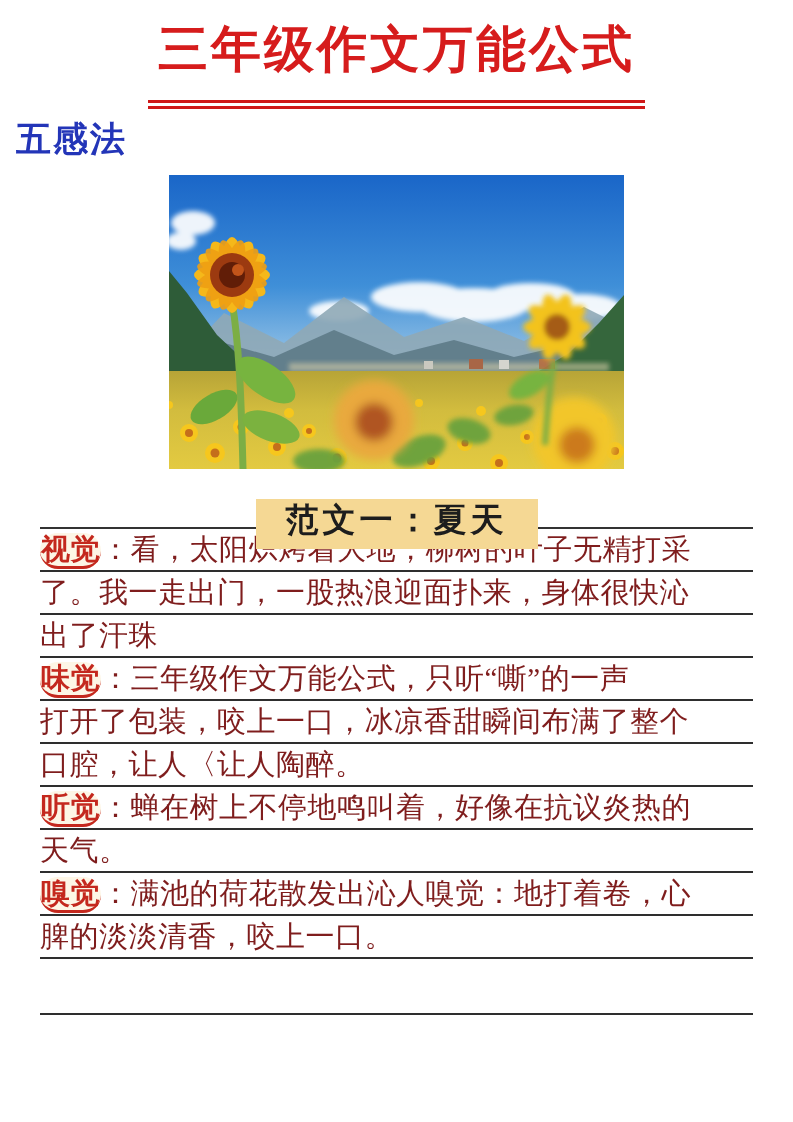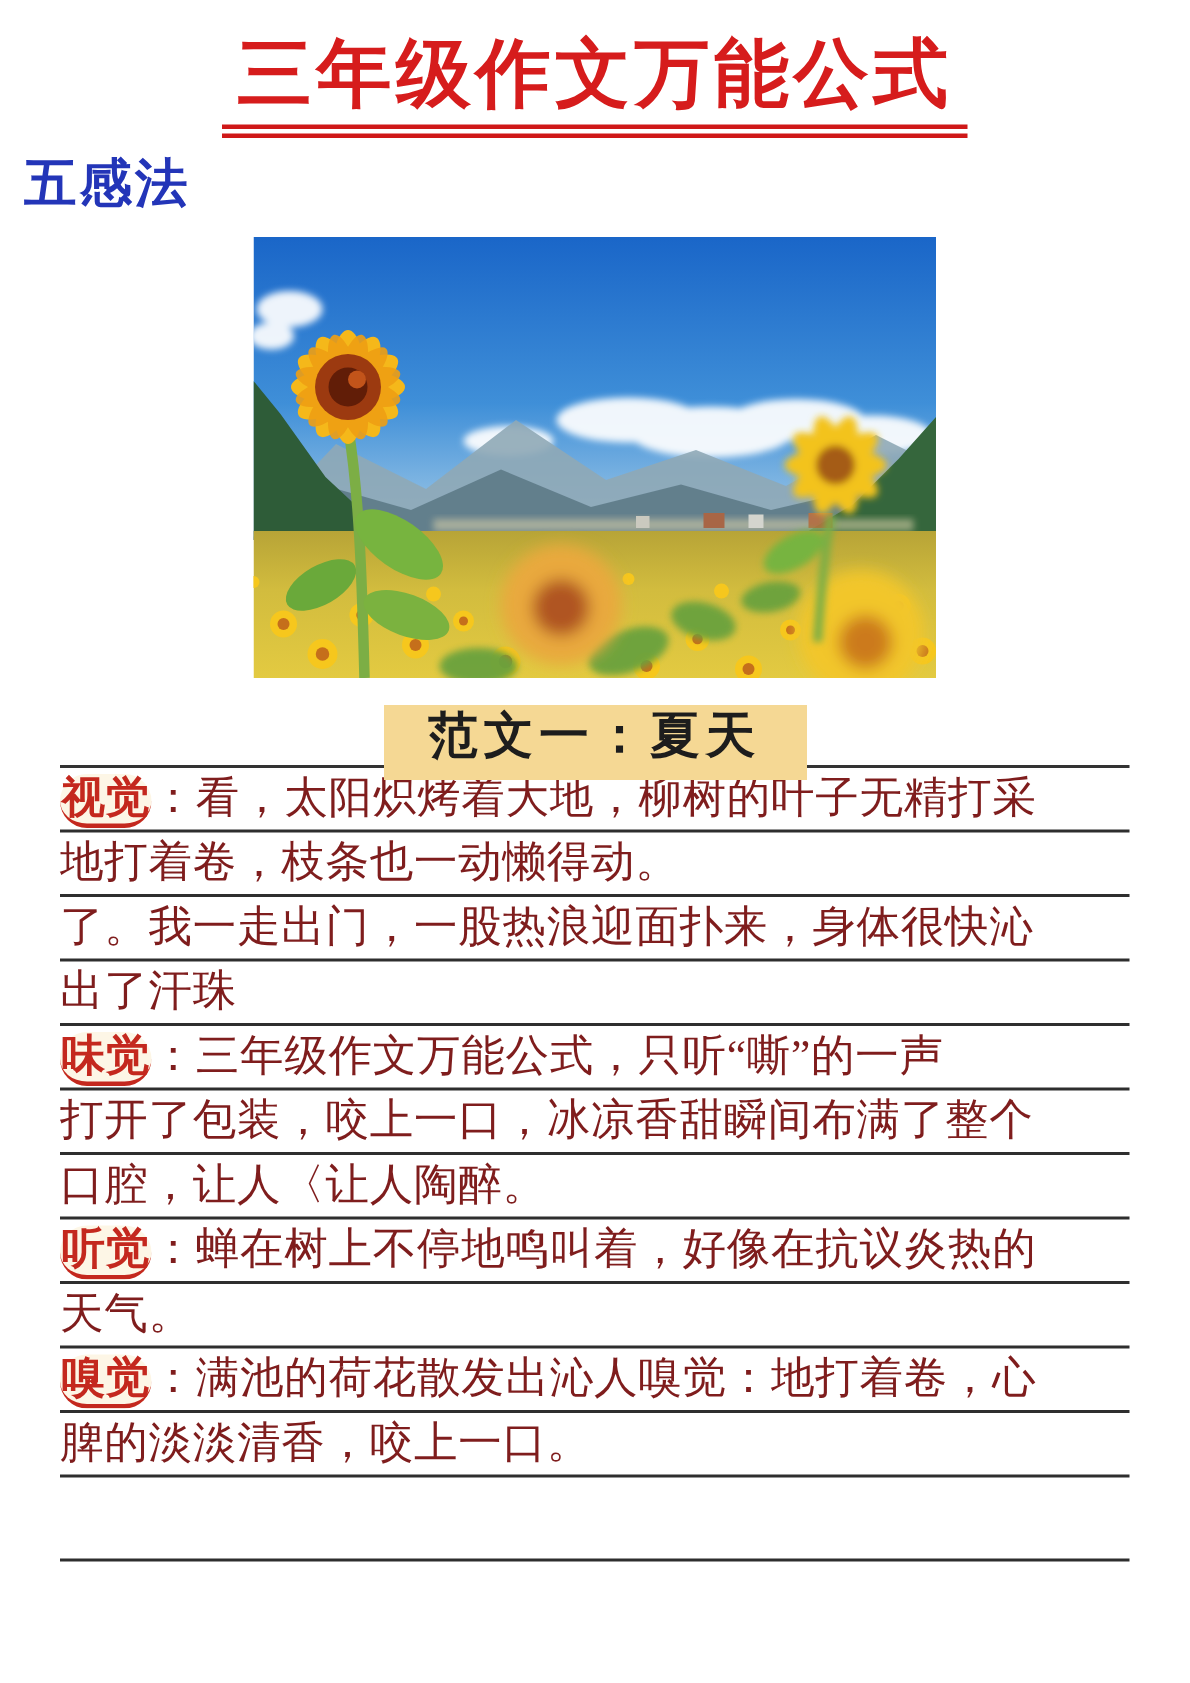--- a/index.html
+++ b/index.html
@@ -11,21 +11,21 @@
     overflow:hidden;
     margin:0 auto;
   }
   .header { text-align:center; padding-top:22px; }
   .title-text {
     display:inline-block;
     font-size:50px; font-weight:700;
     color:#d61c1c;
     letter-spacing:3px;
     border-bottom:9px double #cf1818;
-    padding:0 10px 6px;
+    padding:0 10px 23px;
     line-height:1.1;
   }
   .subtitle {
     font-size:35px; font-weight:700;
     color:#2335b8;
     margin-top:7px;
     letter-spacing:2px;
     margin-left:16px;
   }
   .photo {
@@ -35,21 +35,21 @@
   }
   .label-row {
     margin:6px 40px 0;
     height:52px;
     border-bottom:2px solid #333333;
     text-align:center;
     position:relative;
   }
   .sample-label {
     display:inline-block;
-    position:relative; top:12px;
+    position:relative; top:24px;
     background:#f5d894;
     color:#1d1d1d;
     font-size:33px; font-weight:700;
     letter-spacing:4px;
     padding:3px 30px 9px;
     line-height:1.15;
   }
   .lines { margin:0 40px; }
   .line-row {
     height:41px;
@@ -225,21 +225,20 @@
       </g>
     </svg>
   </div>
 
   <div class="label-row">
     <span class="sample-label">范文一：夏天</span>
   </div>
 
   <div class="lines">
     <div class="line-row"><span class="sense">视觉</span><span class="line-text">：看，太阳炽烤着大地，柳树的叶子无精打采</span></div>
-    <div class="line-row"><span class="line-text">地打着卷，枝条也一动懒得动。</span></div>
     <div class="line-row"><span class="line-text">了。我一走出门，一股热浪迎面扑来，身体很快沁</span></div>
     <div class="line-row"><span class="line-text">出了汗珠</span></div>
     <div class="line-row"><span class="sense">味觉</span><span class="line-text">：三年级作文万能公式，只听“嘶”的一声</span></div>
     <div class="line-row"><span class="line-text">打开了包装，咬上一口，冰凉香甜瞬间布满了整个</span></div>
     <div class="line-row"><span class="line-text">口腔，让人〈让人陶醉。</span></div>
     <div class="line-row"><span class="sense">听觉</span><span class="line-text">：蝉在树上不停地鸣叫着，好像在抗议炎热的</span></div>
     <div class="line-row"><span class="line-text">天气。</span></div>
     <div class="line-row"><span class="sense">嗅觉</span><span class="line-text">：满池的荷花散发出沁人嗅觉：地打着卷，心</span></div>
     <div class="line-row"><span class="line-text">脾的淡淡清香，咬上一口。</span></div>
     <div class="line-row empty"><span class="line-text"></span></div>

